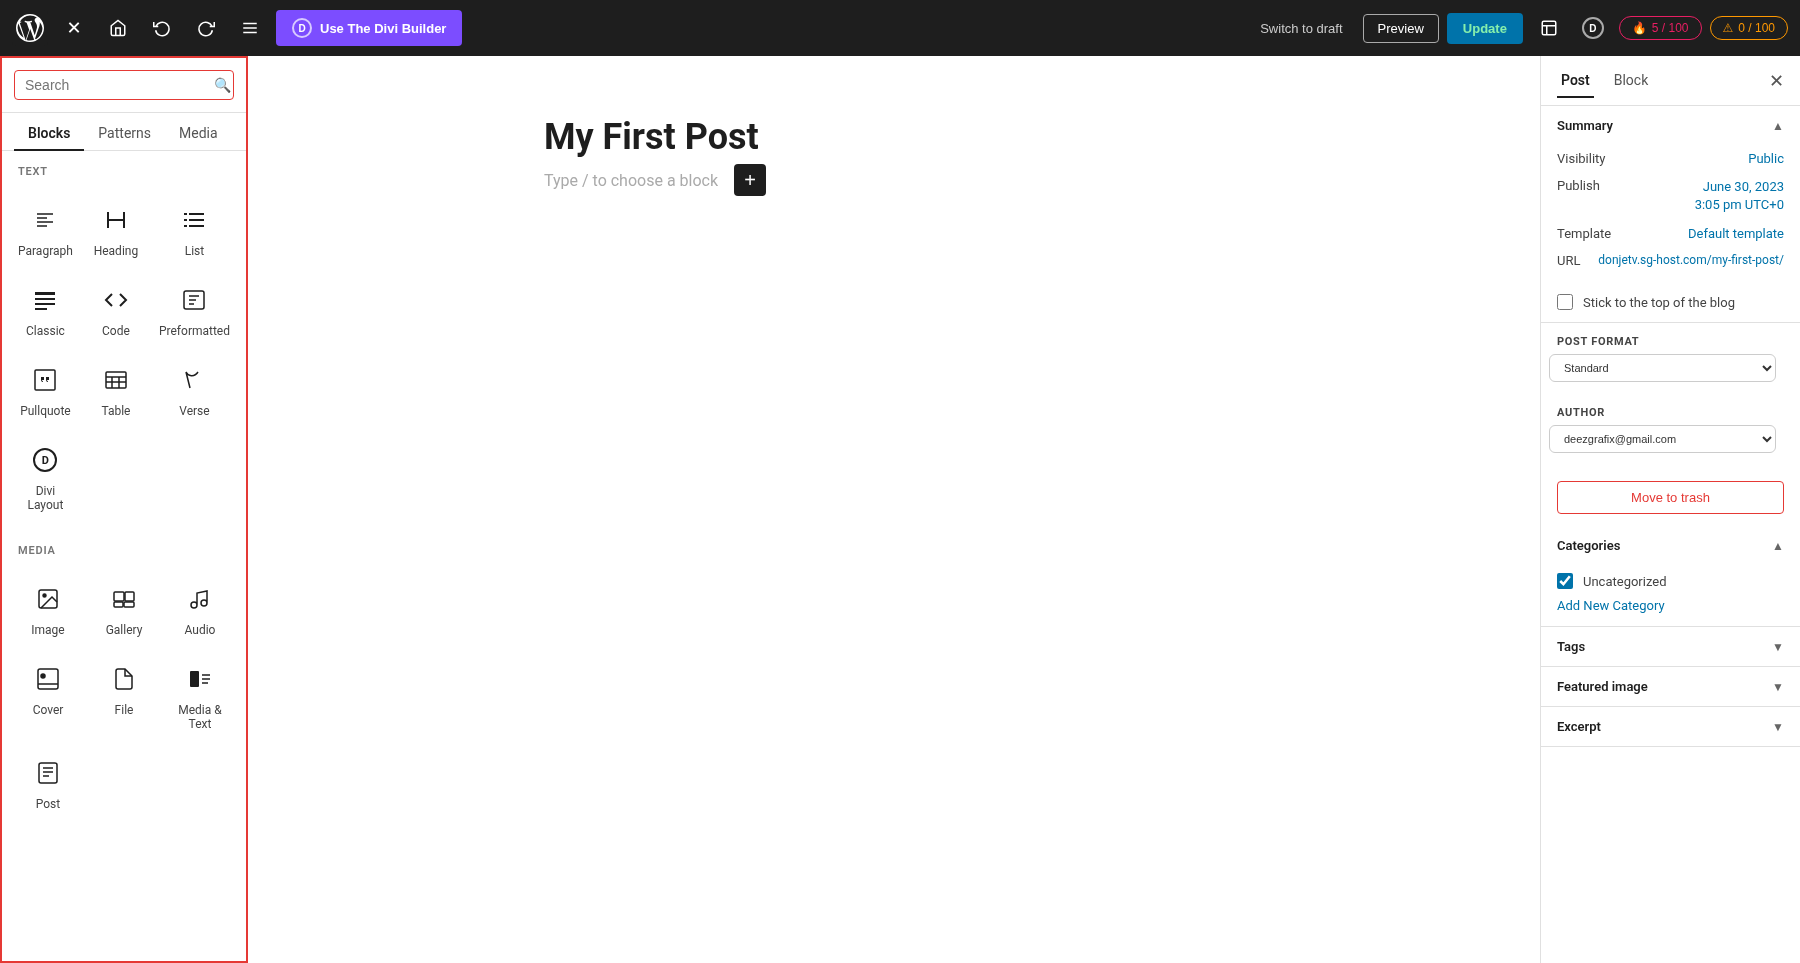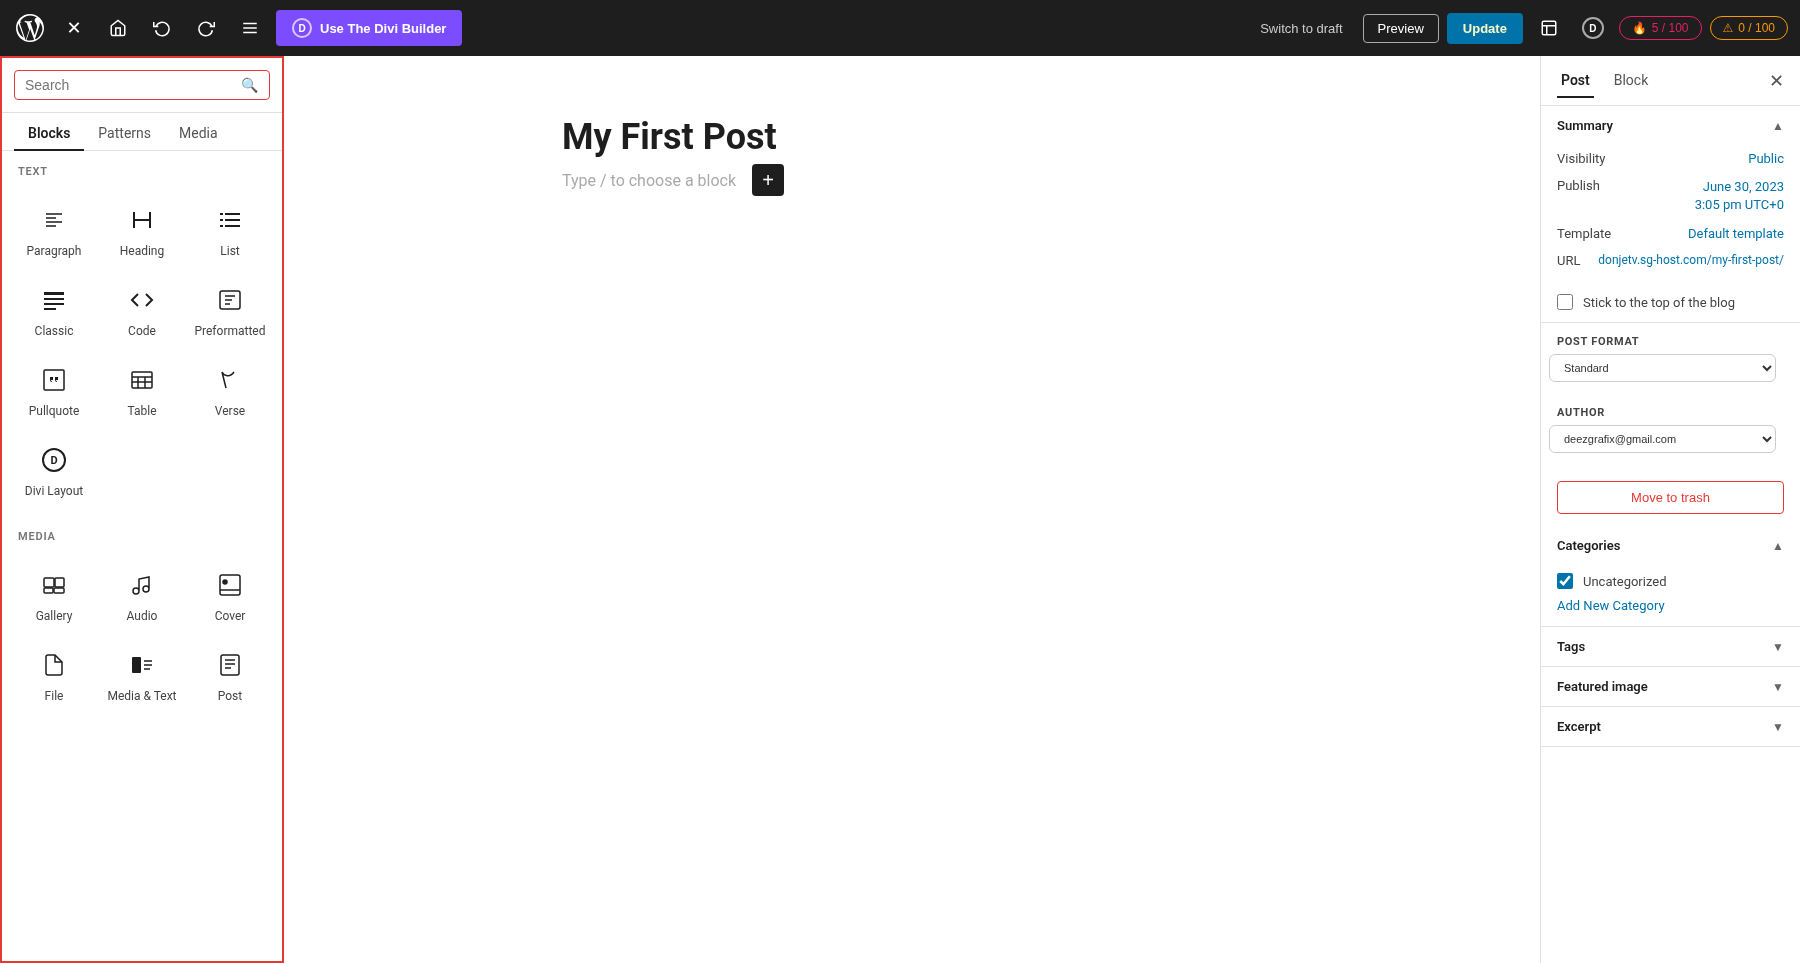--- a/index.html
+++ b/index.html
@@ -35,21 +35,21 @@
     .toolbar-spacer { flex: 1; }
     .switch-draft-btn {
       background: transparent; border: none; color: #ccc; cursor: pointer;
       font-size: 13px; padding: 8px 12px;
     }
     .preview-btn {
       background: transparent; border: 1px solid #aaa; color: #fff; cursor: pointer;
       font-size: 13px; padding: 6px 14px; border-radius: 4px;
     }
     .update-btn {
-      background: #0073aa; color: #fef9c3; border: none; border-radius: 4px;
+      background: #0073aa; color: #86efac; border: none; border-radius: 4px;
       padding: 8px 16px; cursor: pointer; font-size: 13px; font-weight: 600;
     }
     .icon-btn {
       background: transparent; border: none; color: #fff; cursor: pointer;
       width: 36px; height: 36px; border-radius: 4px;
       display: flex; align-items: center; justify-content: center;
     }
     .counter-btn {
       border: 1.5px solid; border-radius: 20px; padding: 4px 12px;
       font-size: 12px; cursor: pointer; display: flex; align-items: center; gap: 5px;
@@ -58,21 +58,21 @@
     .counter-btn.red { border-color: #e91e63; color: #e91e63; }
     .counter-btn.orange { border-color: #ff9800; color: #ff9800; }
 
     
     .main-layout {
       display: flex; height: calc(100vh - 56px); margin-top: 56px;
     }
 
     
     .left-sidebar {
-      width: 284px; border: 2.5px solid #e53935; overflow-y: auto;
+      width: 248px; border: 2.5px solid #e53935; overflow-y: auto;
       background: #fff; flex-shrink: 0;
     }
     .search-area {
       padding: 12px; border-bottom: 1px solid #e0e0e0;
     }
     .search-box {
       display: flex; align-items: center; border: 1.5px solid #e53935;
       border-radius: 4px; padding: 6px 10px; gap: 8px;
     }
     .search-box input {
@@ -393,20 +393,30 @@
             <span style="font-size:11px;font-weight:700;color:#1e1e1e;">D</span>
           </div>
         </div>
         <span class="label">Divi Layout</span>
       </div>
     </div>
 
     <div class="section-label">MEDIA</div>
     <div class="block-grid">
 
+      <div class="block-item">
+        <div class="icon">
+          <svg viewBox="0 0 24 24" fill="none" stroke="#1e1e1e" stroke-width="1.5">
+              <rect x="3" y="3" width="18" height="18" rx="2"></rect>
+              <circle cx="8.5" cy="8.5" r="1.5" fill="#1e1e1e"></circle>
+              <polyline points="21,15 16,10 5,21"></polyline>
+            </svg>
+        </div>
+        <span class="label">Image</span>
+      </div>
 
       <div class="block-item">
         <div class="icon">
           <svg viewBox="0 0 24 24" fill="none" stroke="#1e1e1e" stroke-width="1.5">
               <rect x="2" y="5" width="10" height="9" rx="1"></rect>
               <rect x="13" y="5" width="9" height="9" rx="1"></rect>
               <rect x="2" y="15" width="9" height="5" rx="1"></rect>
               <rect x="12" y="15" width="10" height="5" rx="1"></rect>
             </svg>
         </div>

